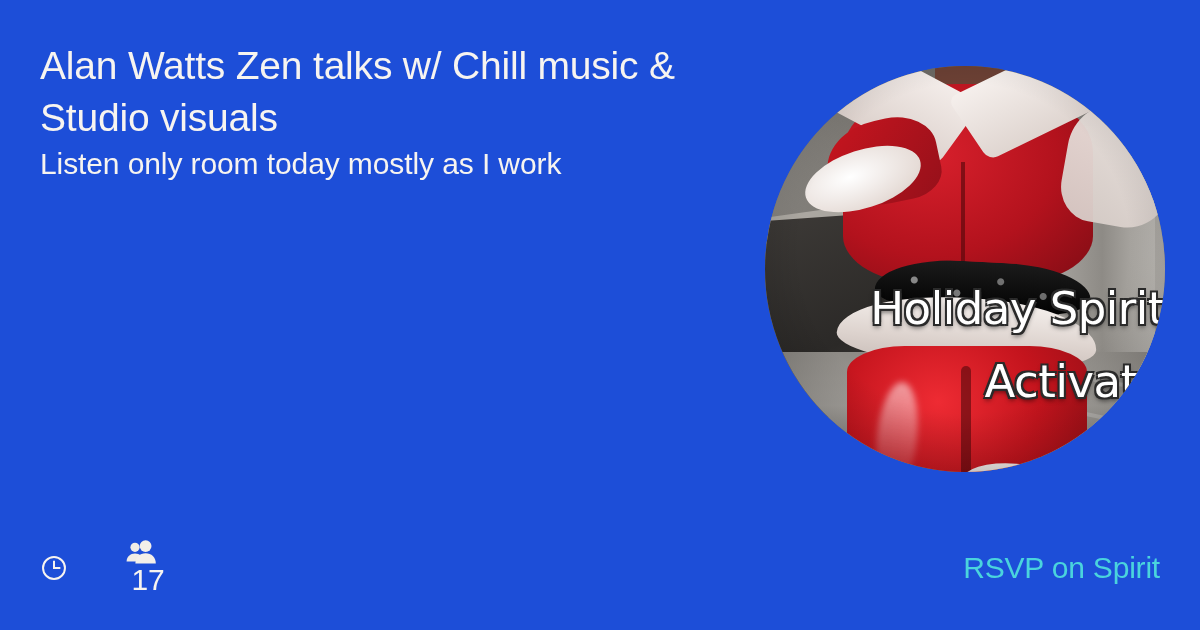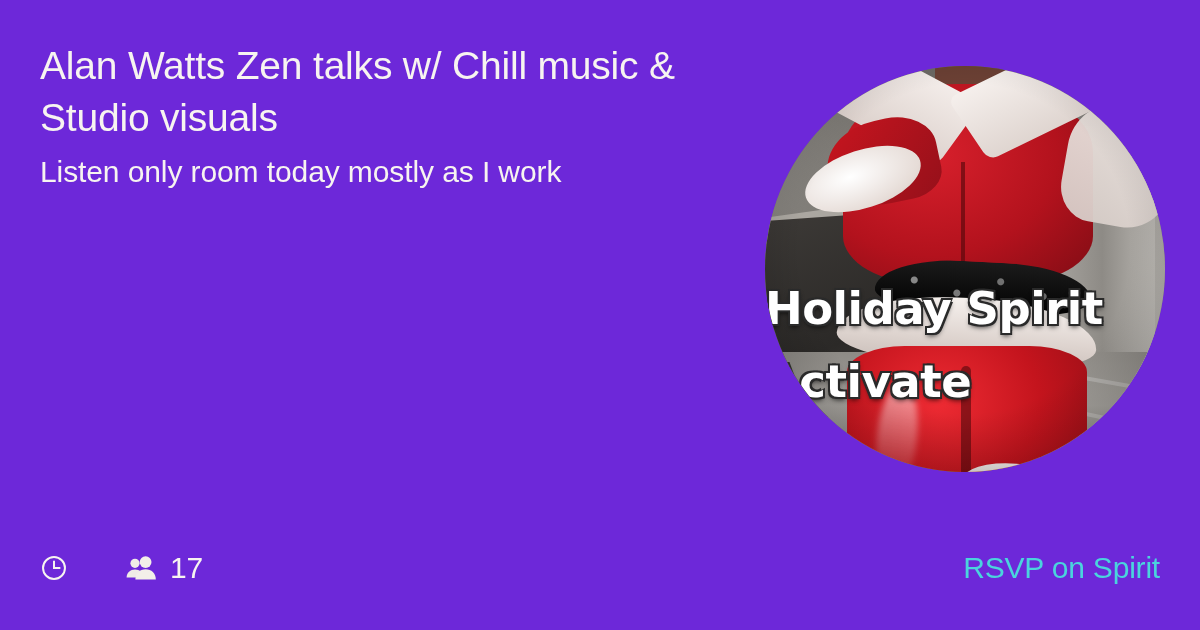--- a/index.html
+++ b/index.html
@@ -13,42 +13,41 @@
   body {
     background: #1f1c19;
     font-family: "Liberation Sans", sans-serif;
     -webkit-font-smoothing: antialiased;
   }
 
   .card {
     position: relative;
     width: 1200px;
     height: 630px;
-    background: #6d28d9;
+    background: #1d4ed8;
   }
 
   
   .text-col {
     position: absolute;
     left: 40px;
     top: 40px;
     width: 700px;
   }
 
   .event-title {
     font-size: 39px;
     line-height: 52px;
     font-weight: 400;
     color: #f7f4f0;
     letter-spacing: -0.2px;
     max-width: 660px;
   }
 
   .event-subtitle {
-    margin-top: 8px;
     font-size: 30px;
     line-height: 40px;
     font-weight: 400;
     color: #f7f4f0;
     letter-spacing: -0.1px;
   }
 
   
   .avatar-wrap {
     position: absolute;
@@ -273,23 +272,23 @@
     inset: 0;
     background: radial-gradient(circle at 50% 45%, rgba(0,0,0,0) 55%, rgba(0,0,0,.35) 100%);
   }
 
   
   .meme-caption {
     position: absolute;
     left: 0;
     right: 0;
     top: 206px;
-    text-align: left;
+    text-align: right;
     font-family: "DejaVu Sans", sans-serif;
-    font-weight: 700;
+    font-weight: 400;
     font-size: 45px;
     line-height: 73px;
     color: #ffffff;
     letter-spacing: -0.5px;
     text-shadow:
       2px 2px 0 #2a2a2a, -2px 2px 0 #2a2a2a, 2px -2px 0 #2a2a2a, -2px -2px 0 #2a2a2a,
       0 3px 5px rgba(0,0,0,.7);
     white-space: pre-line;
   }
 
@@ -307,21 +306,21 @@
   .meta-group {
     display: flex;
     align-items: center;
   }
 
   .meta-item {
     display: flex;
     align-items: center;
   }
 
-  .meta-item + .meta-item { margin-left: 44px; }
+  .meta-item + .meta-item { margin-left: 44px; flex-direction: column; }
 
   .icon {
     display: inline-flex;
     align-items: center;
     justify-content: center;
     flex: none;
   }
 
   .clock-icon { width: 28px; height: 28px; margin-right: 14px; }
   .people-icon { width: 31px; height: 24px; margin-right: 13px; }

